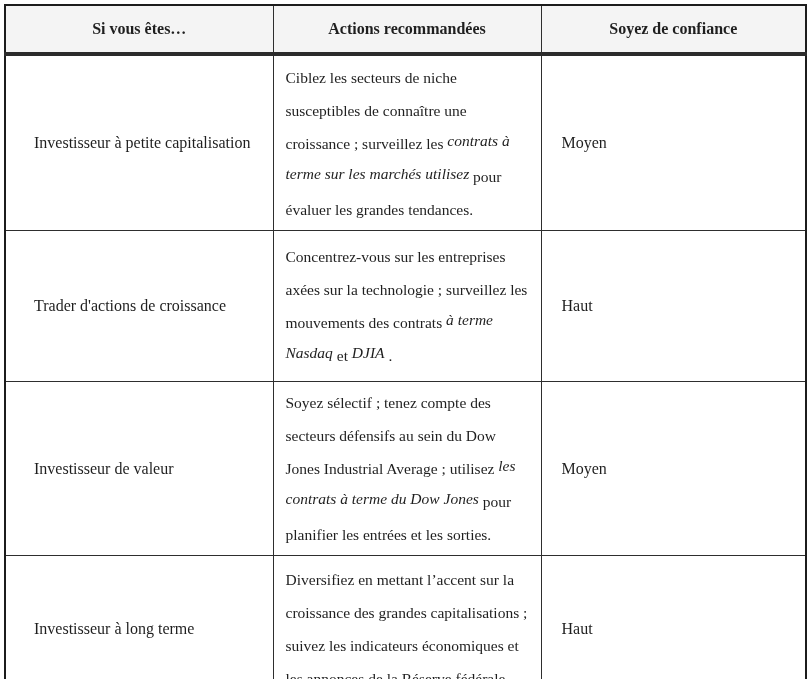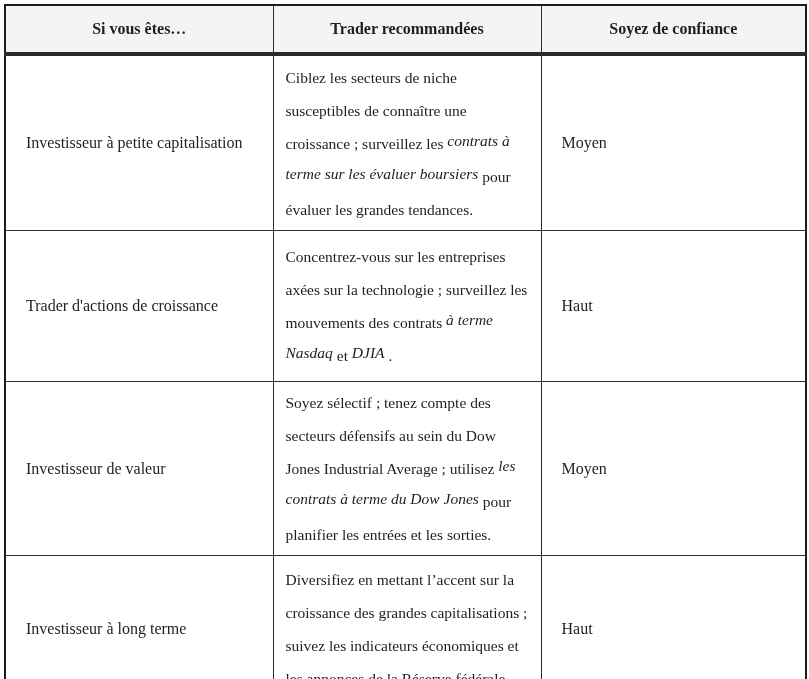--- a/index.html
+++ b/index.html
@@ -39,21 +39,21 @@
   }
   tbody td{
     border:1px solid var(--border-inner);
     vertical-align:middle;
     font-size:16px;
   }
   tbody tr:nth-child(1) td{height:166px;}
   tbody tr:nth-child(2) td{height:142px;margin-left:14px;}
   tbody tr:nth-child(3) td{height:165px;}
   tbody tr:nth-child(4) td{height:137px;}
-  td.profile{padding-left:20px;padding-right:8px;}
+  td.profile{padding-left:28px;padding-right:8px;}
   td.confidence{padding-left:20px;padding-right:20px;}
   td.actions{
     padding:4px 12px;
     font-size:15.5px;
     line-height:33px;
   }
   td.actions .italic{
     font-style:italic;
     position:relative;
     top:-3px;
@@ -66,28 +66,28 @@
 <div class="page">
   <table class="confidence-table">
     <colgroup>
       <col class="c1">
         <col class="c2">
         <col class="c3">
     </colgroup>
     <thead>
       <tr>
         <th>Si vous êtes…</th>
-        <th>Trader recommandées</th>
+        <th>Actions recommandées</th>
         <th>Soyez de confiance</th>
       </tr>
     </thead>
     <tbody>
   <tr>
     <td class="profile">Investisseur à petite capitalisation</td>
-    <td class="actions"><span class="normal">Ciblez les secteurs de niche susceptibles de connaître une croissance ; surveillez les </span><span class="italic">contrats à terme sur les évaluer boursiers</span><span class="normal"> pour évaluer les grandes tendances.</span></td>
+    <td class="actions"><span class="normal">Ciblez les secteurs de niche susceptibles de connaître une croissance ; surveillez les </span><span class="italic">contrats à terme sur les marchés utilisez</span><span class="normal"> pour évaluer les grandes tendances.</span></td>
     <td class="confidence">Moyen</td>
   </tr>
 
   <tr>
     <td class="profile">Trader d'actions de croissance</td>
     <td class="actions"><span class="normal">Concentrez-vous sur les entreprises axées sur la technologie ; surveillez les mouvements des contrats </span><span class="italic">à terme Nasdaq</span><span class="normal"> et </span><span class="italic">DJIA</span><span class="normal"> .</span></td>
     <td class="confidence">Haut</td>
   </tr>
 
   <tr>

